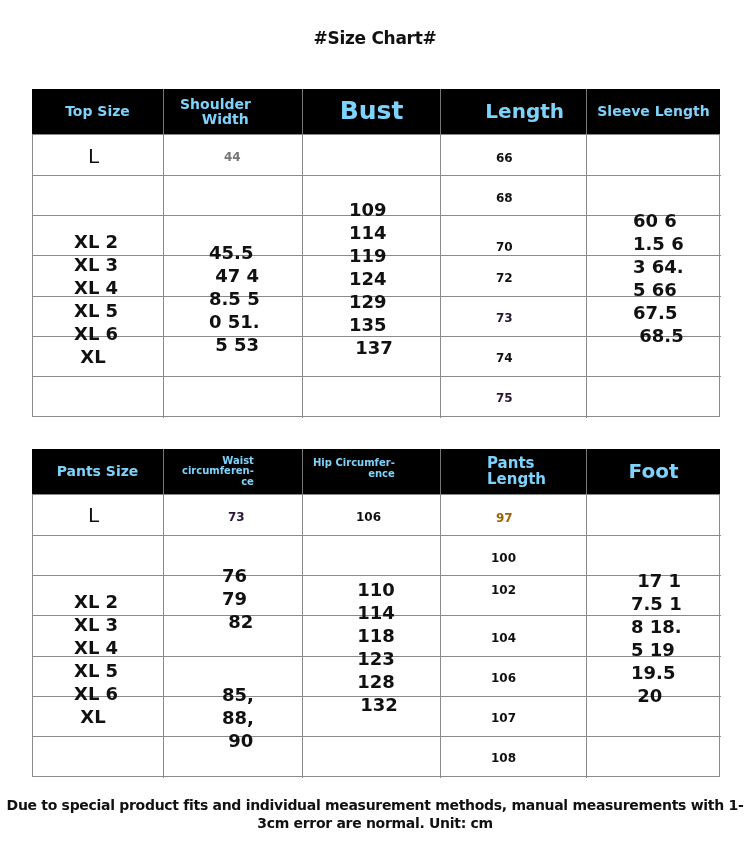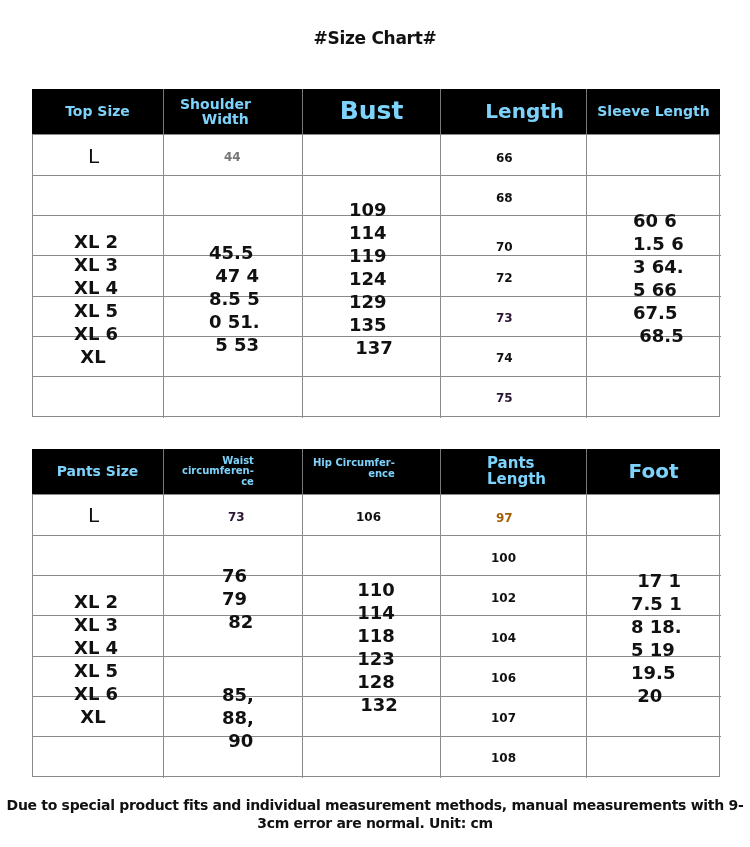--- a/index.html
+++ b/index.html
@@ -140,27 +140,27 @@
  90</div>
   <div class="txt" style="left:324px;top:57px;">106</div>
   <div class="col-txt" style="left:322px;top:129px;text-align:center;">110
 114
 118
 123
 128
  132</div>
   <div class="txt" style="left:464px;top:58px;color:#a16207;">97</div>
   <div class="txt" style="left:459px;top:98px;">100</div>
-  <div class="txt" style="left:459px;top:138px;">102</div>
+  <div class="txt" style="left:459px;top:130px;">102</div>
   <div class="txt" style="left:459px;top:178px;">104</div>
   <div class="txt" style="left:459px;top:218px;">106</div>
   <div class="txt" style="left:459px;top:258px;">107</div>
   <div class="txt" style="left:459px;top:298px;">108</div>
   <div class="col-txt" style="left:599px;top:120px;text-align:left;"> 17 1
 7.5 1
 8 18.
 5 19
 19.5
  20</div>
 </div>
 
-<div class="note" style="white-space:pre;">Due to special product fits and individual measurement methods, manual measurements with 9-
+<div class="note" style="white-space:pre;">Due to special product fits and individual measurement methods, manual measurements with 1-
 3cm error are normal. Unit: cm</div>
 
 </body></html>

